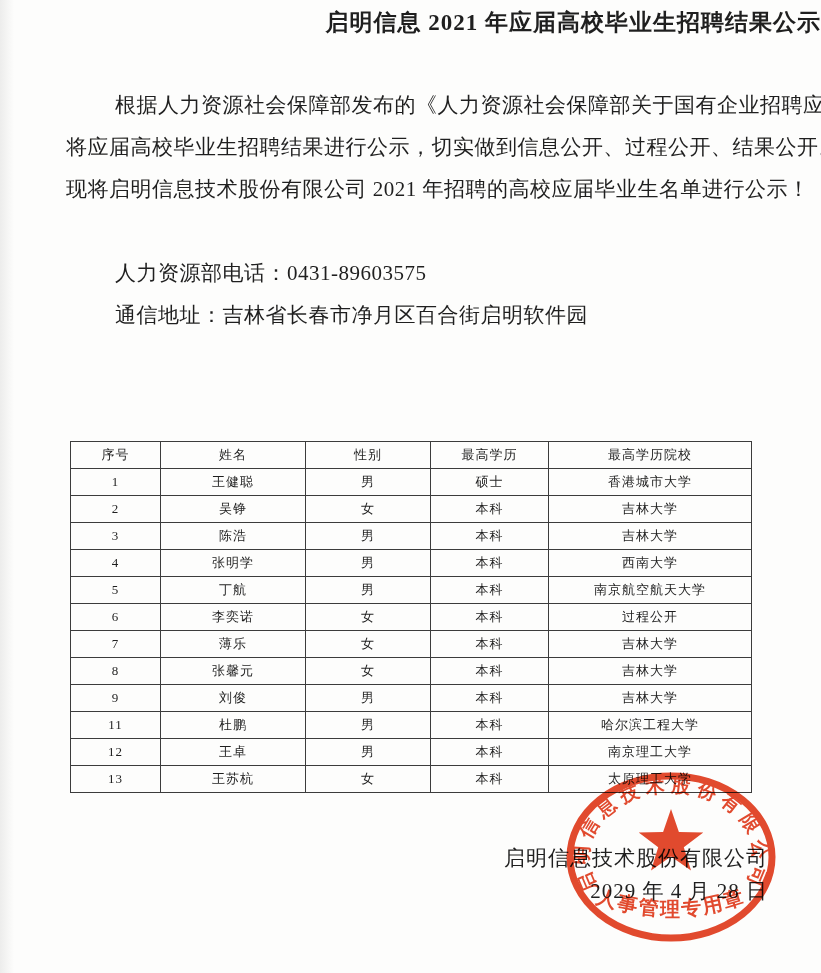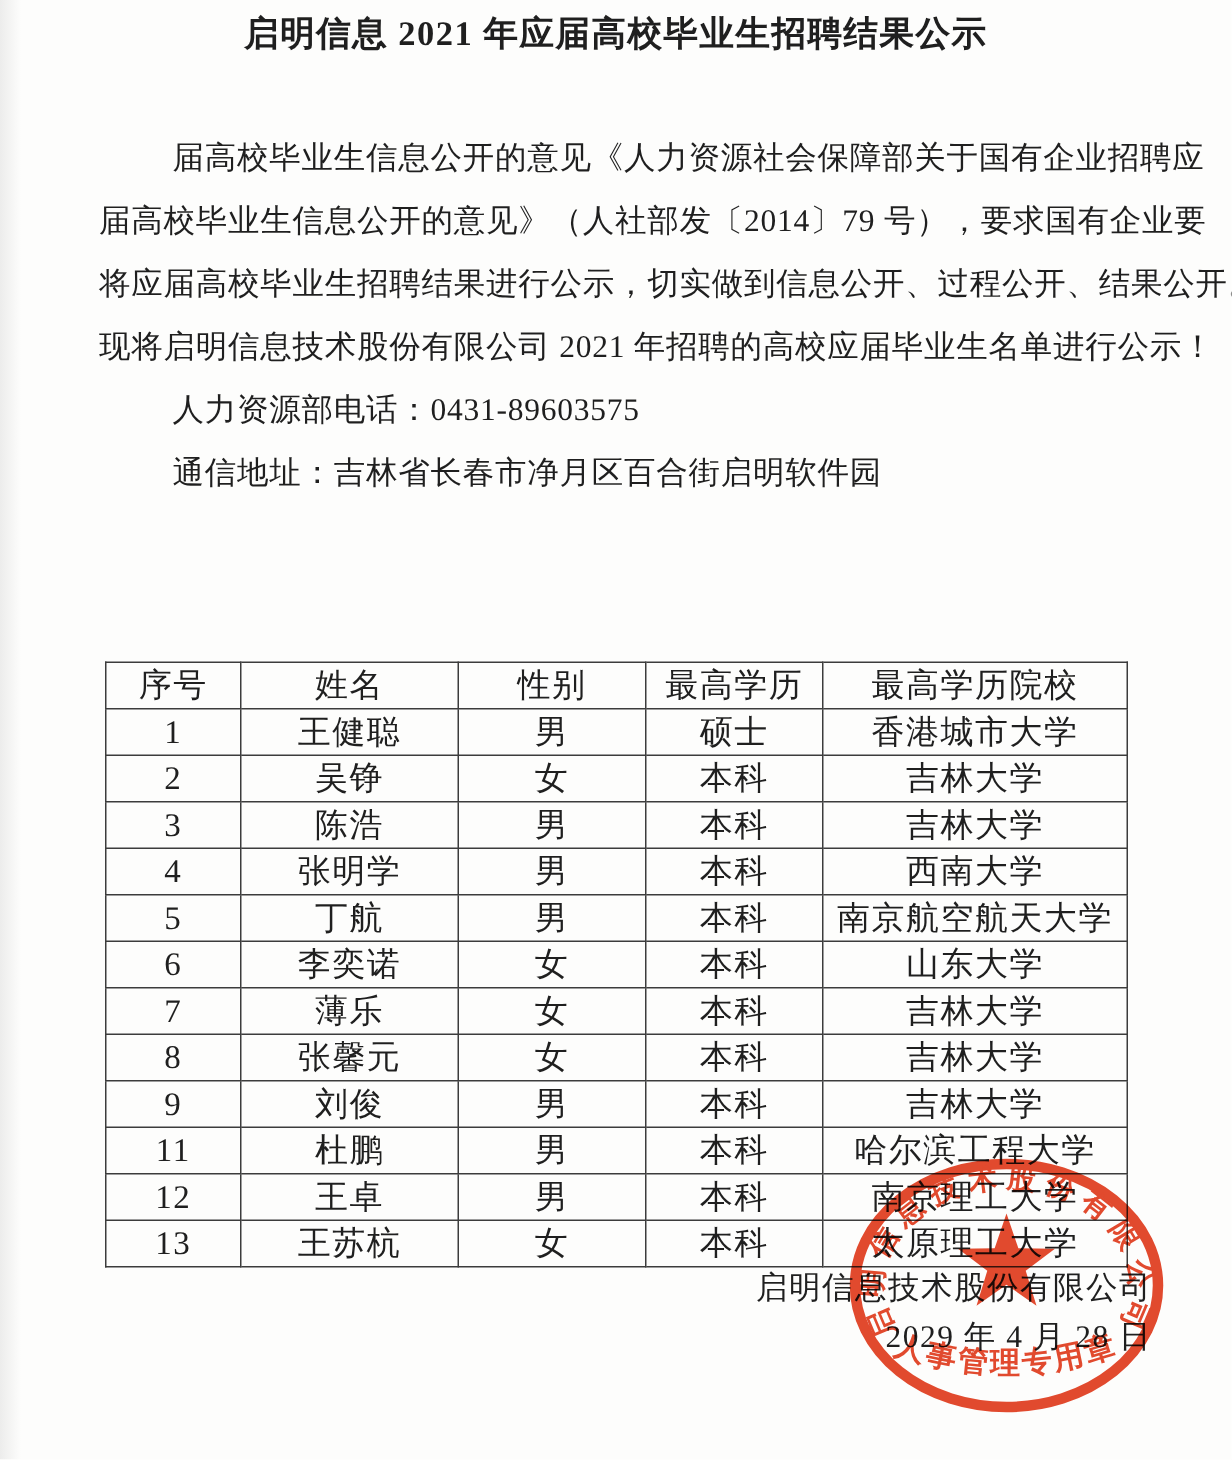--- a/index.html
+++ b/index.html
@@ -11,38 +11,38 @@
     color: #1f1f1f;
     overflow: hidden;
   }
   .scan-edge {
     position: absolute; left: 0; top: 0; width: 14px; height: 100%;
     background: linear-gradient(to right, rgba(90,90,90,0.10), rgba(0,0,0,0));
     pointer-events: none;
   }
   .doc-title {
     position: absolute; top: 7px; left: 0; width: 100%;
-    text-align: center;
+    text-align: right;
     font-size: 23px; font-weight: bold; letter-spacing: 1px;
     white-space: nowrap;
   }
   .text-block {
     position: absolute; left: 66px; width: 710px;
     font-size: 21px; letter-spacing: 0.5px;
   }
   #paragraph-block { top: 84px; }
   #contact-block { top: 252px; }
   .para-line {
     height: 42px; line-height: 42px; white-space: nowrap;
   }
   .indent, .indented { text-indent: 49px; }
   .table-wrap { position: absolute; left: 70px; top: 441px; }
   table.results {
     border-collapse: collapse; table-layout: fixed;
-    width: 681px; font-size: 22px;
+    width: 681px; font-size: 13px;
   }
   table.results th, table.results td {
     border: 1px solid #3c3c3c;
     height: 26px; padding: 0;
     text-align: center; font-weight: normal;
     letter-spacing: 1px;
     overflow: hidden; white-space: nowrap;
   }
   .signature {
     position: absolute; top: 842px; right: 53px;
@@ -60,22 +60,21 @@
   }
 </style>
 </head>
 <body>
 
 <div class="scan-edge"></div>
 
 <div class="doc-title">启明信息 2021 年应届高校毕业生招聘结果公示</div>
 
 <div class="text-block" id="paragraph-block">
-    <div class="para-line indent">届高校毕业生信息公开的意见《人力资源社会保障部关于国有企业招聘应</div>
-    <div class="para-line">届高校毕业生信息公开的意见》（人社部发〔2014〕79 号），要求国有企业要</div>
+    <div class="para-line indent">根据人力资源社会保障部发布的《人力资源社会保障部关于国有企业招聘应</div>
     <div class="para-line">将应届高校毕业生招聘结果进行公示，切实做到信息公开、过程公开、结果公开。</div>
     <div class="para-line">现将启明信息技术股份有限公司 2021 年招聘的高校应届毕业生名单进行公示！</div>
   </div>
 
 <div class="text-block" id="contact-block">
     <div class="para-line indented">人力资源部电话：0431-89603575</div>
     <div class="para-line indented">通信地址：吉林省长春市净月区百合街启明软件园</div>
   </div>
 
 <div class="table-wrap">
@@ -130,21 +129,21 @@
           <td>丁航</td>
           <td>男</td>
           <td>本科</td>
           <td>南京航空航天大学</td>
         </tr>
         <tr>
           <td>6</td>
           <td>李奕诺</td>
           <td>女</td>
           <td>本科</td>
-          <td>山东大学</td>
+          <td>过程公开</td>
         </tr>
         <tr>
           <td>7</td>
           <td>薄乐</td>
           <td>女</td>
           <td>本科</td>
           <td>吉林大学</td>
         </tr>
         <tr>
           <td>8</td>

